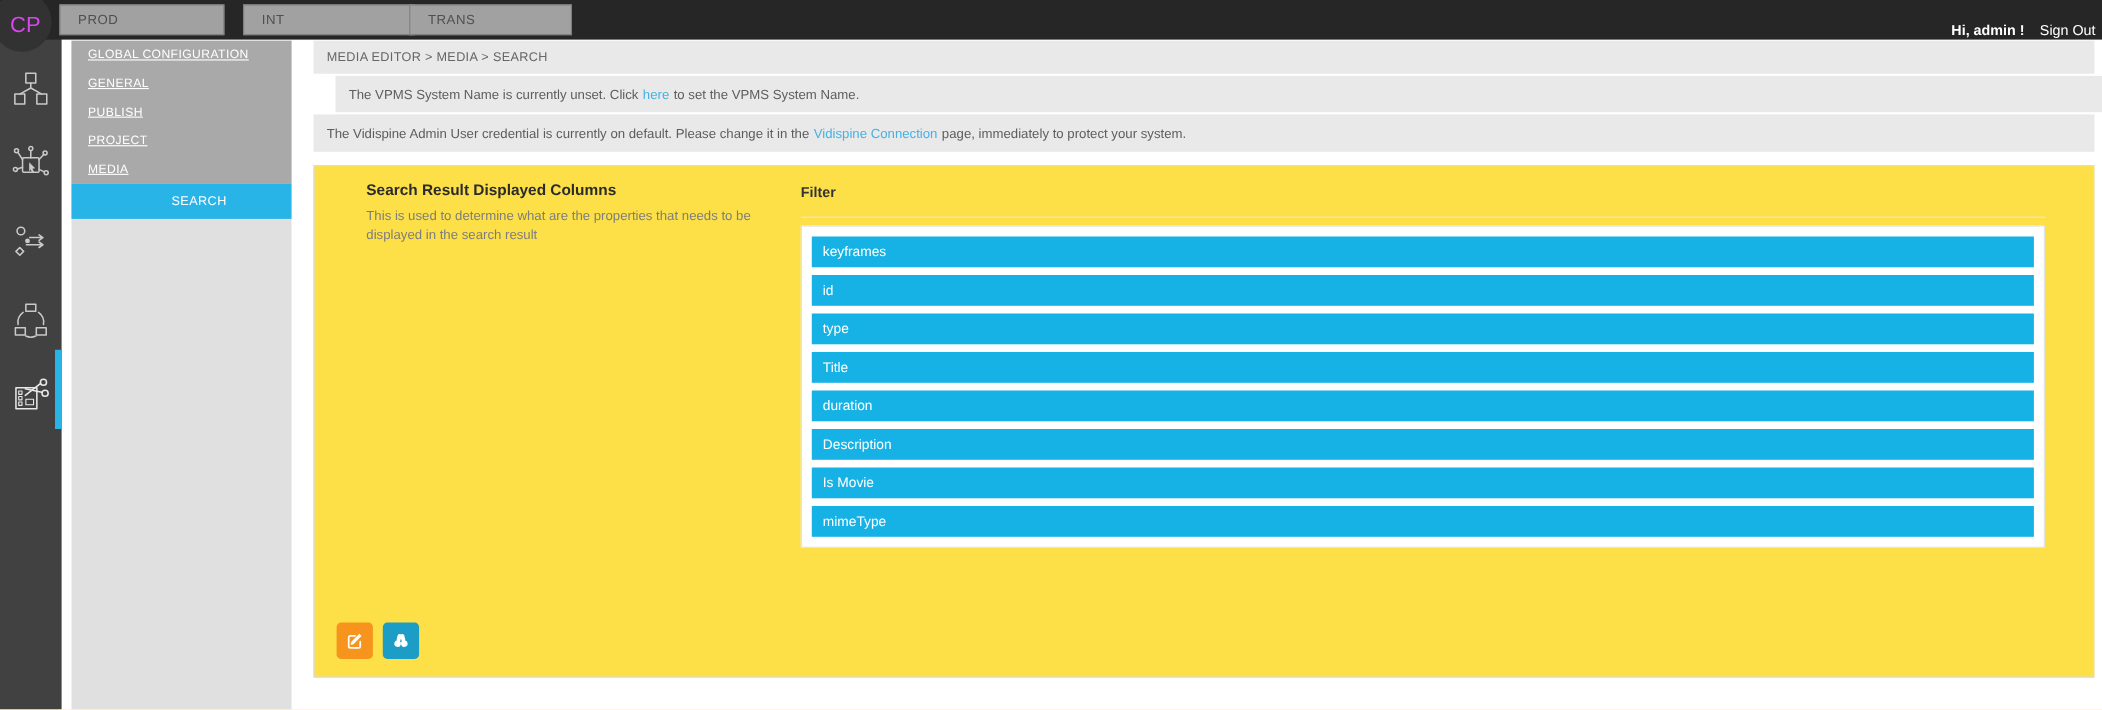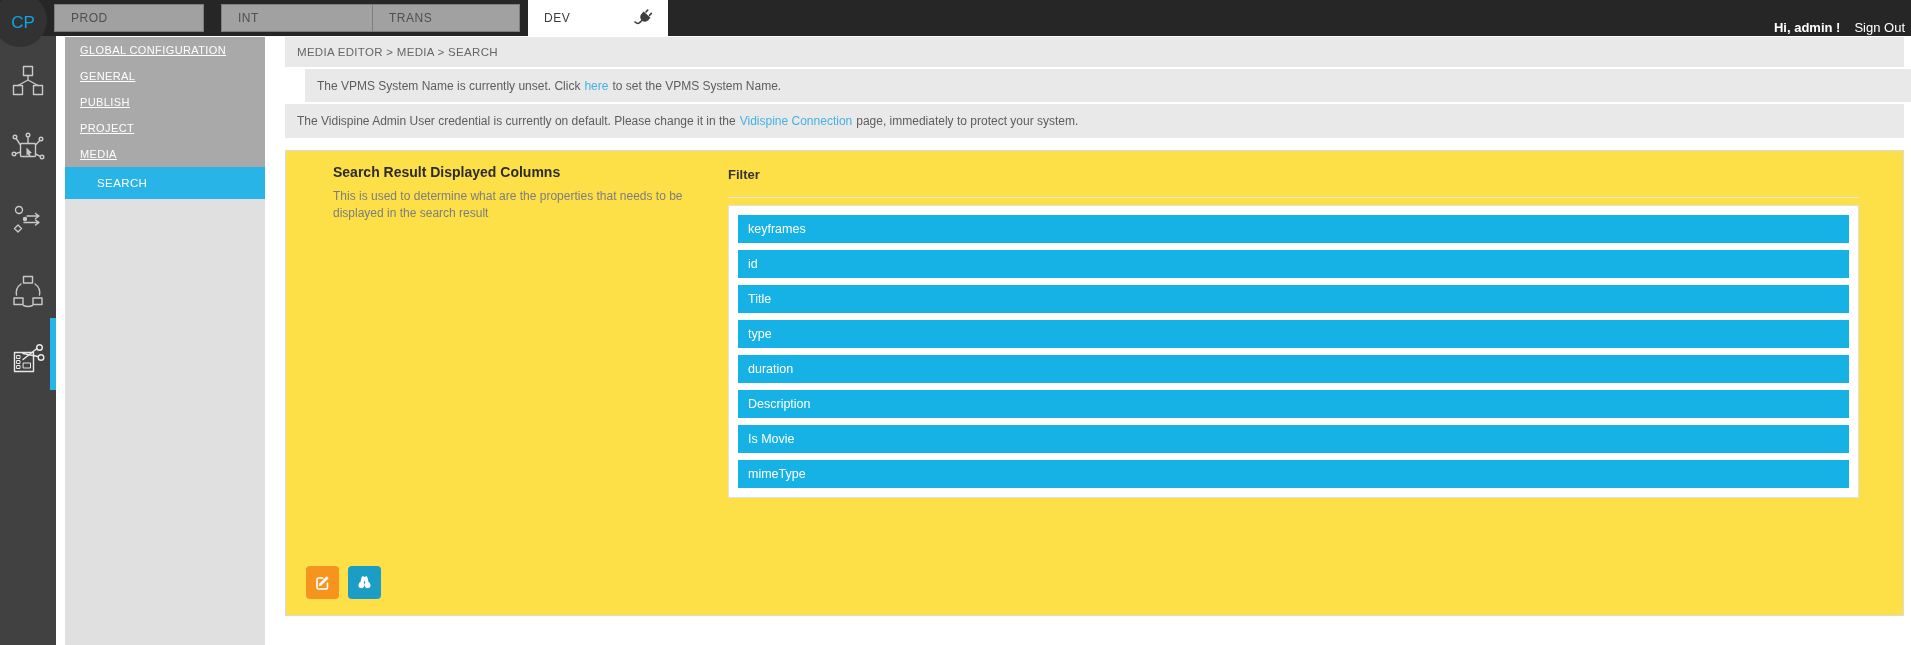--- a/index.html
+++ b/index.html
@@ -13,39 +13,39 @@
 
   
   .rail{position:absolute;left:0;top:0;width:56px;height:645px;background:var(--rail);}
   .rail-icon{position:absolute;left:11px;width:34px;height:34px;cursor:pointer;}
   .rail-indicator{position:absolute;left:50px;top:318px;width:6px;height:72px;background:var(--accent);}
 
   
   .topbar{position:absolute;left:0;top:0;width:1911px;height:36px;background:var(--topbar);}
   .cp{position:absolute;left:-7px;top:-7px;width:54px;height:54px;border-radius:50%;background:#323232;
       display:flex;align-items:center;justify-content:center;cursor:pointer;}
-  .cp span{color:#0ea5e9;font-size:17px;padding-top:6px;padding-left:6px;}
+  .cp span{color:#d946ef;font-size:20px;padding-top:6px;padding-left:6px;}
   .tab{position:absolute;top:4px;height:28px;background:var(--tabgray);border:1px solid #7e7e7e;
        color:#4f4f4f;font-size:12px;line-height:26px;padding-left:16px;letter-spacing:.5px;cursor:pointer;}
   .tab.t0{left:54px;width:150px;}
   .tab.t1{left:221px;width:156px;}
   .tab.t2{left:372px;width:148px;}
   .tab.active{top:0;height:36px;background:#fff;border:none;line-height:36px;color:#3c3c3c;left:528px;width:140px;}
   .tab .plug{position:absolute;right:14px;top:8px;width:20px;height:20px;}
   .user{position:absolute;right:6px;top:0;height:36px;display:flex;align-items:flex-start;padding-top:20px;gap:14px;
         color:#fff;font-size:13px;}
   .user .hi{font-weight:700;}
   .user .out{cursor:pointer;}
 
   
   .sidebar{position:absolute;left:65px;top:37px;width:200px;height:608px;background:var(--sidebottom);}
   .side-top{background:var(--sidetop);}
   .side-item{height:26px;line-height:26px;padding-left:15px;color:#fff;font-size:11px;letter-spacing:.4px;cursor:pointer;text-decoration:underline;}
   .side-active{height:32px;line-height:32px;padding-left:32px;background:var(--accent);color:#fff;
-               font-size:11.5px;letter-spacing:.4px;cursor:pointer;}
+               font-size:11.5px;letter-spacing:.4px;cursor:pointer;text-align:center;}
 
   
   .band-row{position:absolute;left:285px;width:1619px;background:var(--band);color:#5d5d5d;
             display:flex;align-items:center;padding-left:12px;font-size:12px;}
   .band-bc{top:37px;height:30px;font-size:11.5px;color:#666;letter-spacing:.3px;}
   .band-n1{top:69px;height:33px;margin-left:20px;}
   .band-n2{top:104px;height:34px;}
   .band-row a{color:#45b2e2;text-decoration:none;cursor:pointer;margin:0 4px;}
 
   
@@ -122,34 +122,20 @@
           <circle cx="30" cy="15.5" r="2.8"></circle>
       </svg>
     </div>
     <div class="rail-indicator"></div>
   </div>
 
   <div class="topbar">
     <div class="tab t0">PROD</div>
     <div class="tab t1">INT</div>
     <div class="tab t2">TRANS</div>
-    <div class="tab active">
-      <span>DEV</span>
-      <span class="plug">
-        <svg width="20" height="20" viewBox="0 0 20 20">
-          <g transform="rotate(42 10 10)" fill="#3f3f3f">
-            <rect x="6.6" y="0.8" width="1.7" height="4.2" rx="0.8"></rect>
-            <rect x="11.5" y="0.8" width="1.7" height="4.2" rx="0.8"></rect>
-            <path d="M5.4 5.4 h9.2 v3.4 a4.6 4.6 0 0 1 -9.2 0 z"></path>
-            <rect x="9.2" y="12.6" width="1.5" height="3.6"></rect>
-            <path d="M10 15.8 q0 3.2 -4.2 3.2" fill="none" stroke="#3f3f3f" stroke-width="1.4" stroke-linecap="round"></path>
-          </g>
-        </svg>
-      </span>
-    </div>
     <div class="user">
       <span class="hi">Hi, admin !</span>
       <span class="out">Sign Out</span>
     </div>
     <div class="cp">
         <span>CP</span>
       </div>
   </div>
 
   <div class="sidebar">
@@ -177,22 +163,22 @@
 
   <div class="panel">
     <div class="sec-title">Search Result Displayed Columns</div>
     <div class="sec-desc">This is used to determine what are the properties that needs to be displayed in the search result</div>
 
     <div class="filter-label">Filter</div>
     <div class="filter-rule"></div>
     <div class="filter-box">
       <div class="fbar">keyframes</div>
       <div class="fbar">id</div>
+      <div class="fbar">type</div>
       <div class="fbar">Title</div>
-      <div class="fbar">type</div>
       <div class="fbar">duration</div>
       <div class="fbar">Description</div>
       <div class="fbar">Is Movie</div>
       <div class="fbar">mimeType</div>
     </div>
 
     <button class="btn btn-edit">
       <span>
         <svg width="17" height="17" viewBox="0 0 17 17" fill="none" stroke="#fff" stroke-width="1.6" stroke-linecap="round" stroke-linejoin="round">
           <path d="M13.5 9.2 v4.3 a1.5 1.5 0 0 1 -1.5 1.5 H4.5 A1.5 1.5 0 0 1 3 13.5 V5.5 A1.5 1.5 0 0 1 4.5 4 H8.8"></path>

